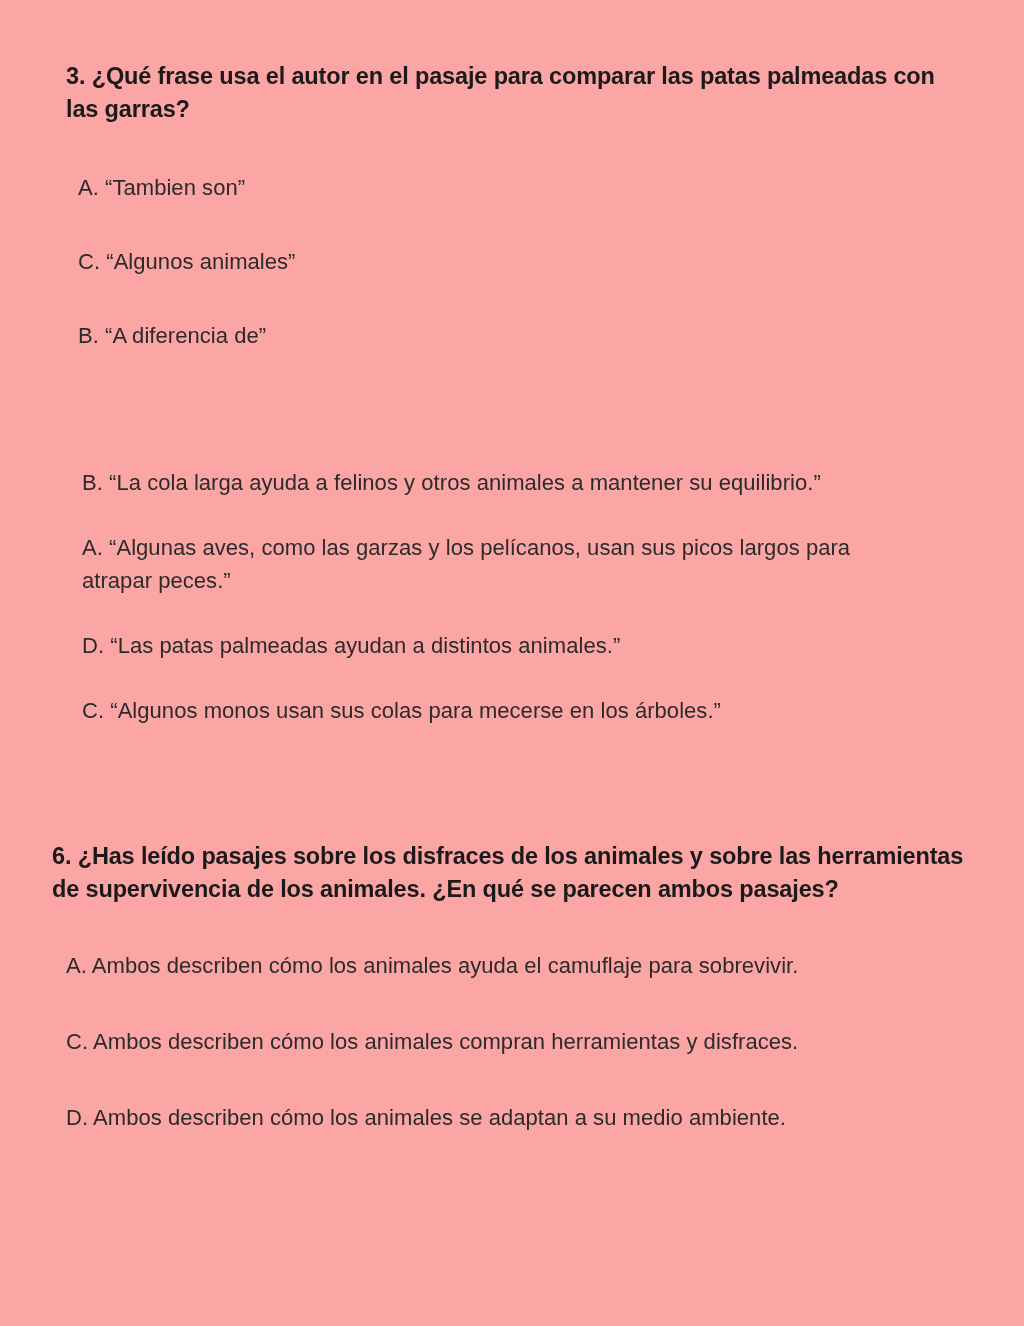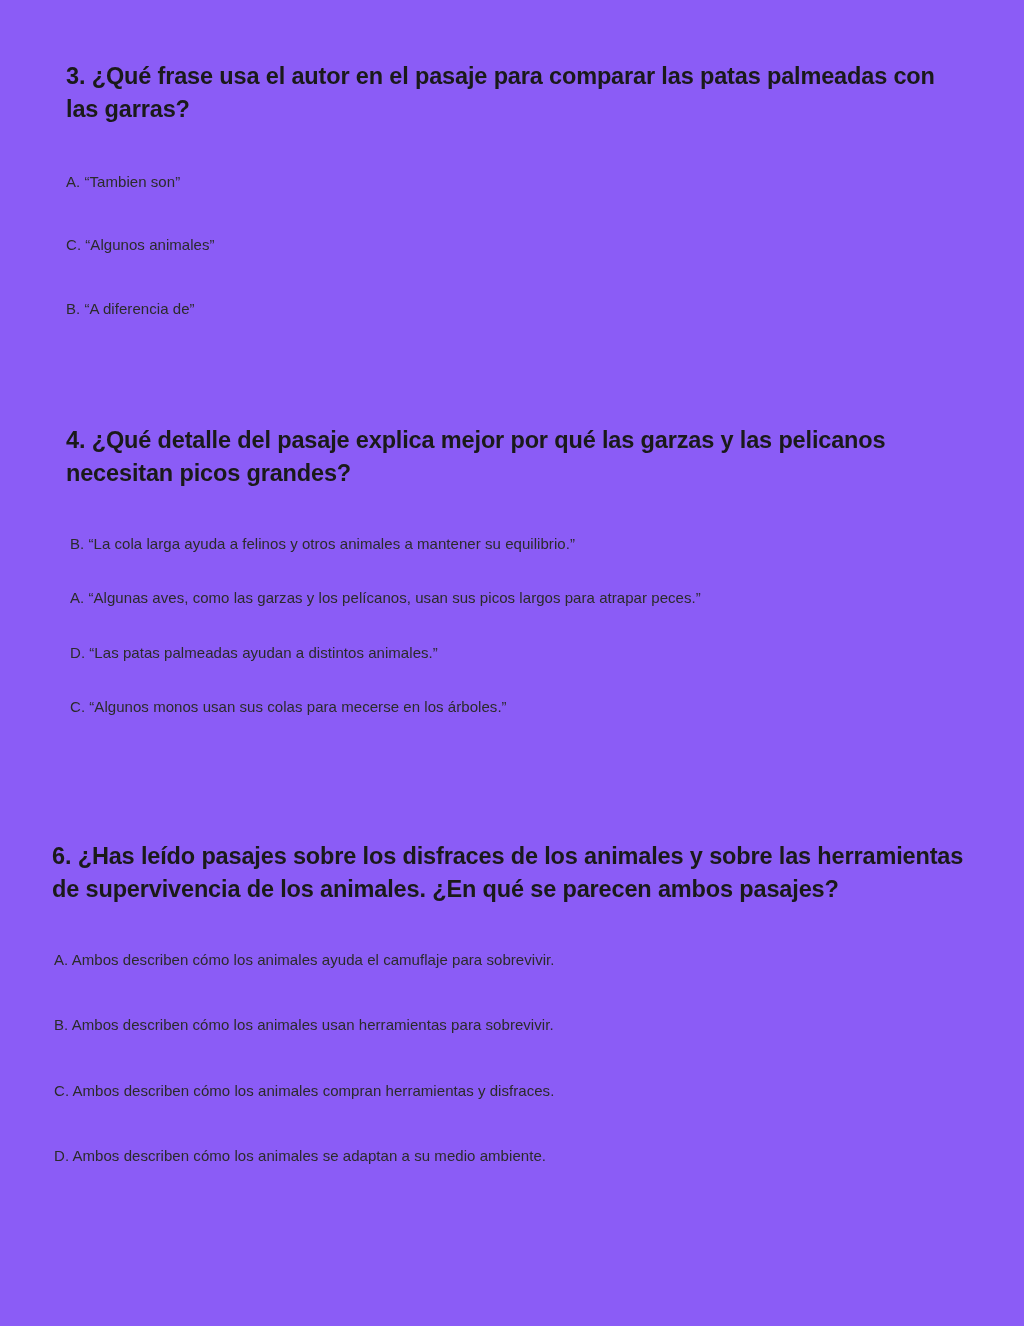--- a/index.html
+++ b/index.html
@@ -11,21 +11,21 @@
     width: 1024px;
     height: 1326px;
     font-family: "Liberation Sans", sans-serif;
     color: #1a1a1a;
     -webkit-font-smoothing: antialiased;
   }
   .page {
     position: relative;
     width: 1024px;
     height: 1326px;
-    background: #8b5cf6;
+    background: #fca5a5;
     box-sizing: border-box;
     padding: 0;
     overflow: hidden;
   }
   .question-block {
     position: absolute;
   }
   .q-heading {
     font-weight: 700;
     font-size: 23.5px;
@@ -34,25 +34,25 @@
     color: #1a1a1a;
     margin: 0;
   }
   .options {
     margin: 0;
     padding: 0;
     list-style: none;
   }
   .option {
     font-weight: 400;
-    font-size: 15px;
+    font-size: 22px;
     line-height: 1.5;
     letter-spacing: 0.05px;
     color: #2b2b2b;
-    margin: 0;
+    margin: 12px;
   }
 
   
   #block-q3 { left: 66px; top: 60px; width: 872px; }
   #block-q3 .options { margin-top: 44px; }
   #block-q3 .option { margin-bottom: 41px; }
   #block-q3 .option:last-child { margin-bottom: 0; }
 
   
   #block-q4 { left: 66px; top: 424px; width: 872px; }
@@ -74,32 +74,30 @@
   <div class="question-block" id="block-q3">
     <p class="q-heading">3. ¿Qué frase usa el autor en el pasaje para comparar las patas palmeadas con las garras?</p>
     <ul class="options">
       <li class="option">A. “Tambien son”</li>
       <li class="option">C. “Algunos animales”</li>
       <li class="option">B. “A diferencia de”</li>
     </ul>
   </div>
 
   <div class="question-block" id="block-q4">
-    <p class="q-heading">4. ¿Qué detalle del pasaje explica mejor por qué las garzas y las pelicanos necesitan picos grandes?</p>
     <ul class="options">
       <li class="option">B. “La cola larga ayuda a felinos y otros animales a mantener su equilibrio.”</li>
       <li class="option">A. “Algunas aves, como las garzas y los pelícanos, usan sus picos largos para atrapar peces.”</li>
       <li class="option">D. “Las patas palmeadas ayudan a distintos animales.”</li>
       <li class="option">C. “Algunos monos usan sus colas para mecerse en los árboles.”</li>
     </ul>
   </div>
 
   <div class="question-block" id="block-q5">
     <p class="q-heading">6. ¿Has leído pasajes sobre los disfraces de los animales y sobre las herramientas de supervivencia de los animales. ¿En qué se parecen ambos pasajes?</p>
     <ul class="options">
       <li class="option">A. Ambos describen cómo los animales ayuda el camuflaje para sobrevivir.</li>
-      <li class="option">B. Ambos describen cómo los animales usan herramientas para sobrevivir.</li>
       <li class="option">C. Ambos describen cómo los animales compran herramientas y disfraces.</li>
       <li class="option">D. Ambos describen cómo los animales se adaptan a su medio ambiente.</li>
     </ul>
   </div>
 
 </div>
 
 </body></html>

